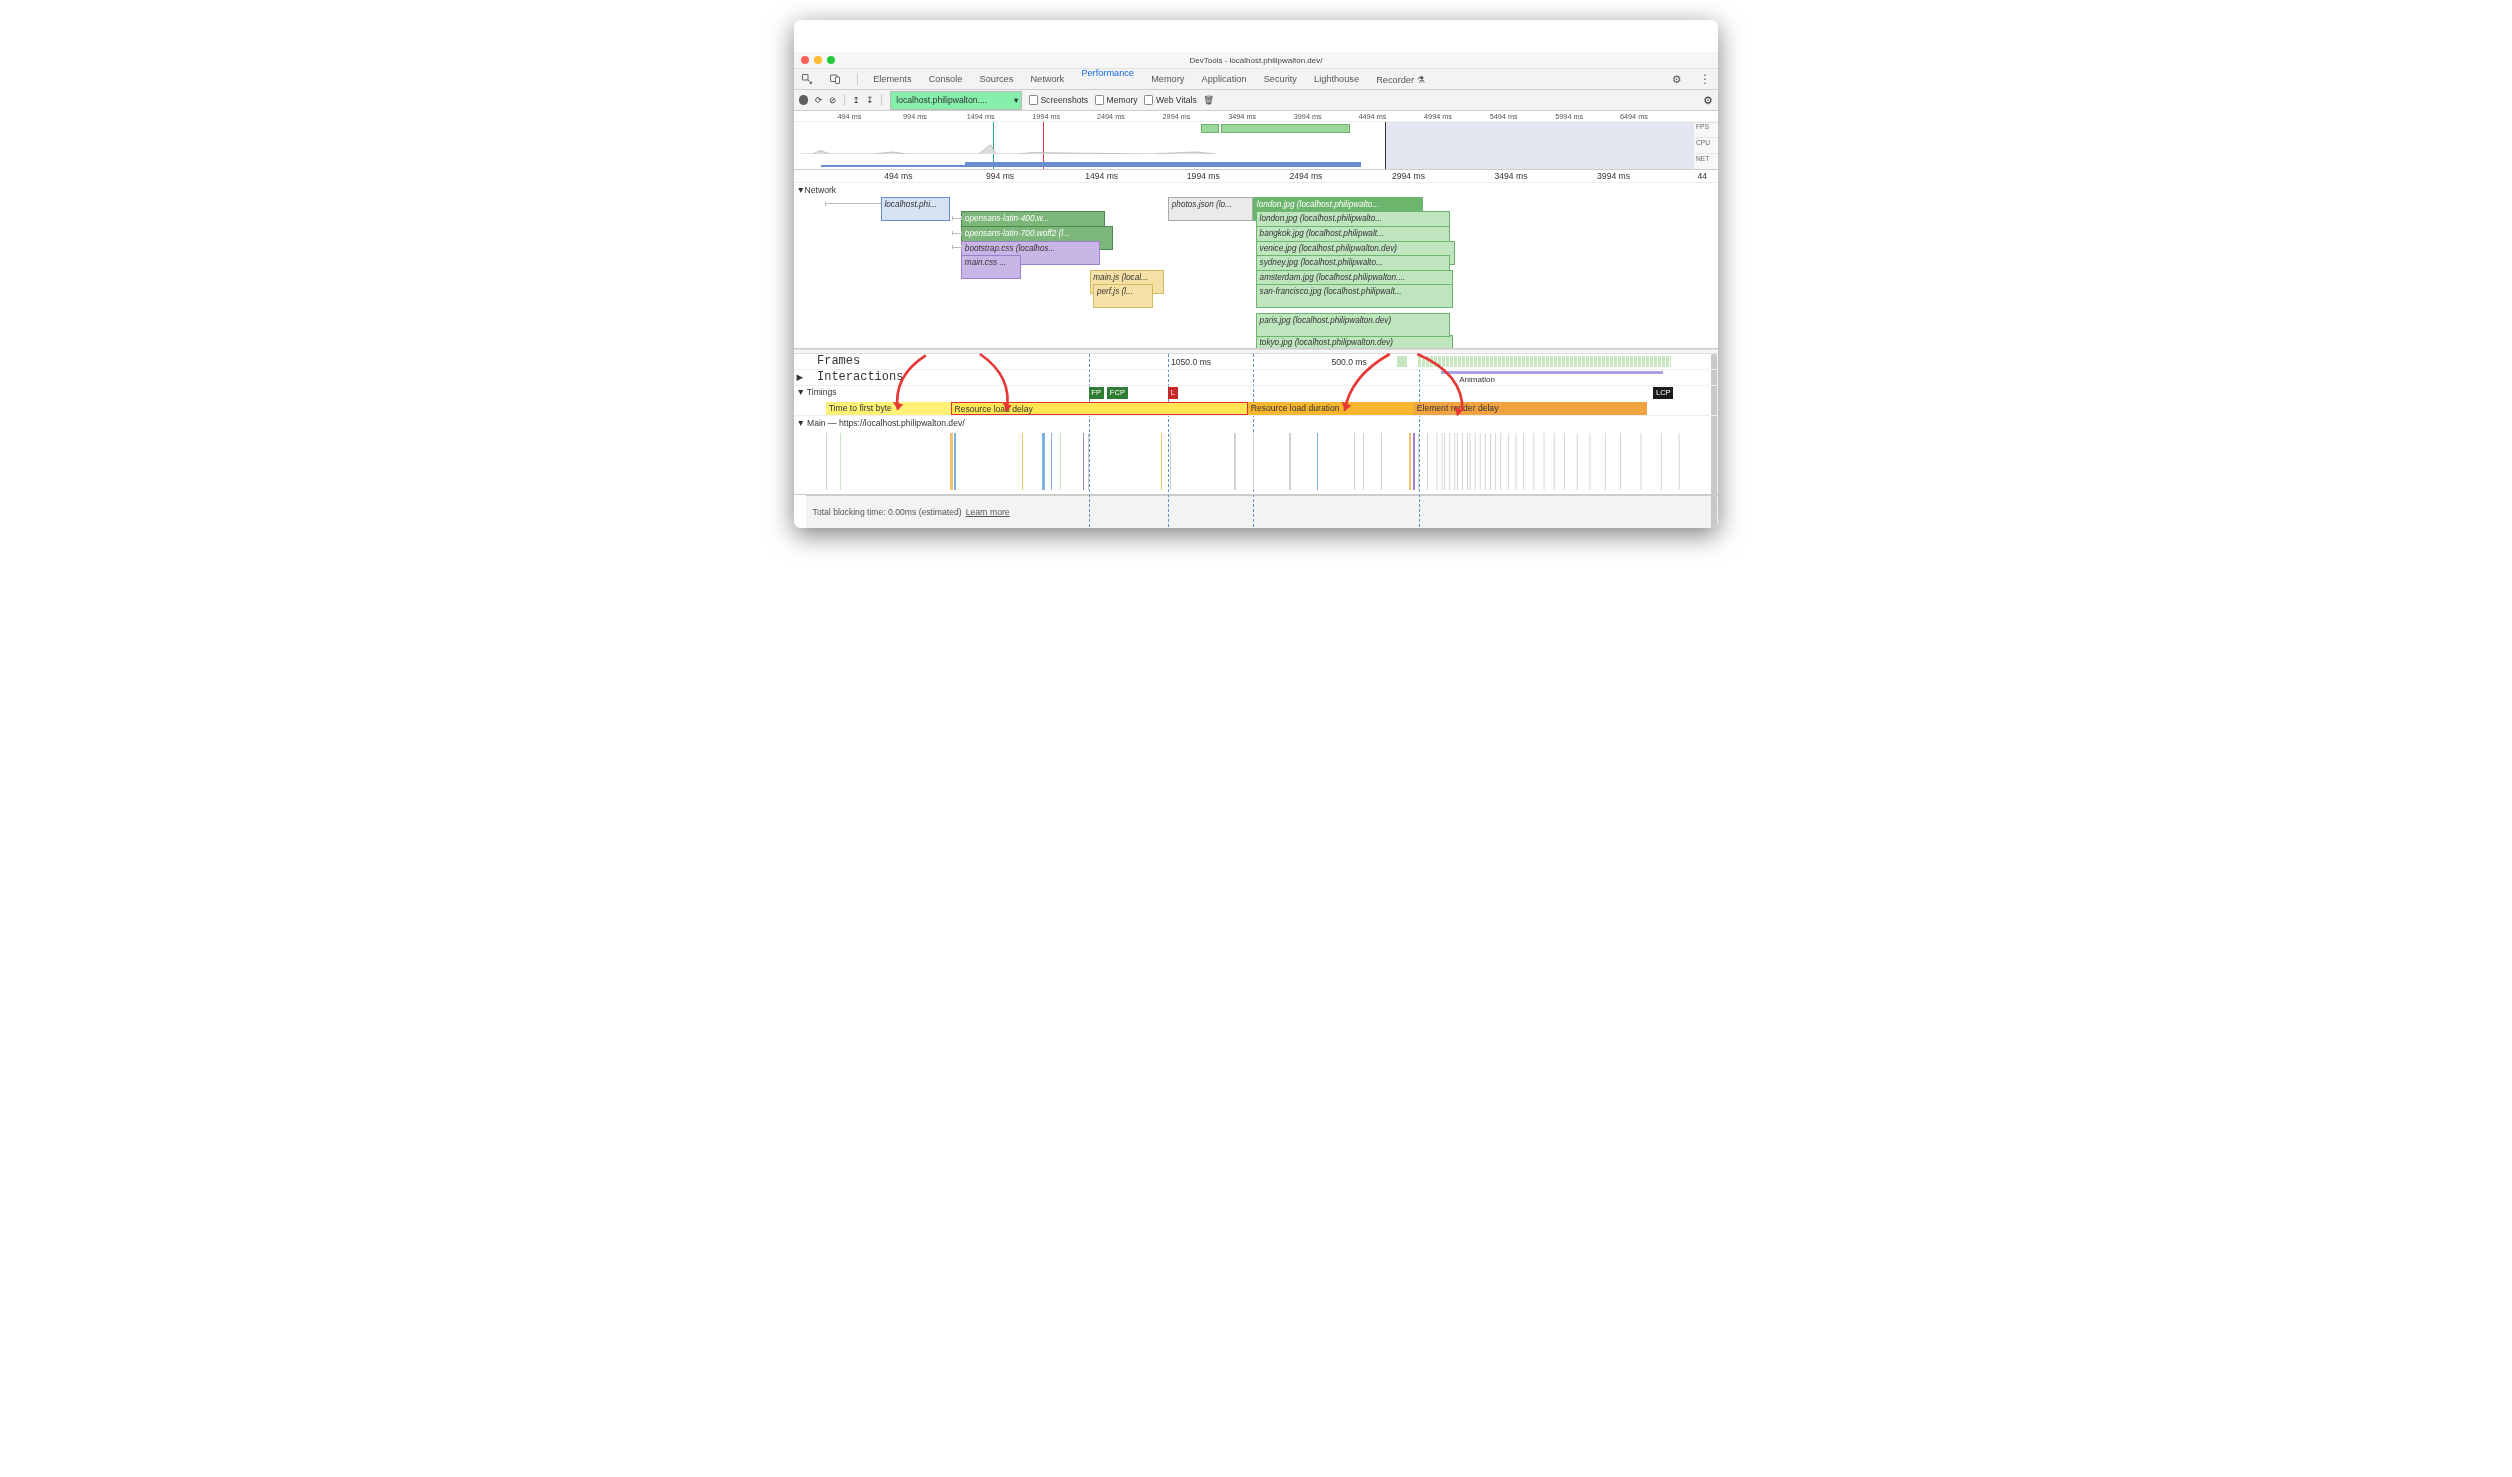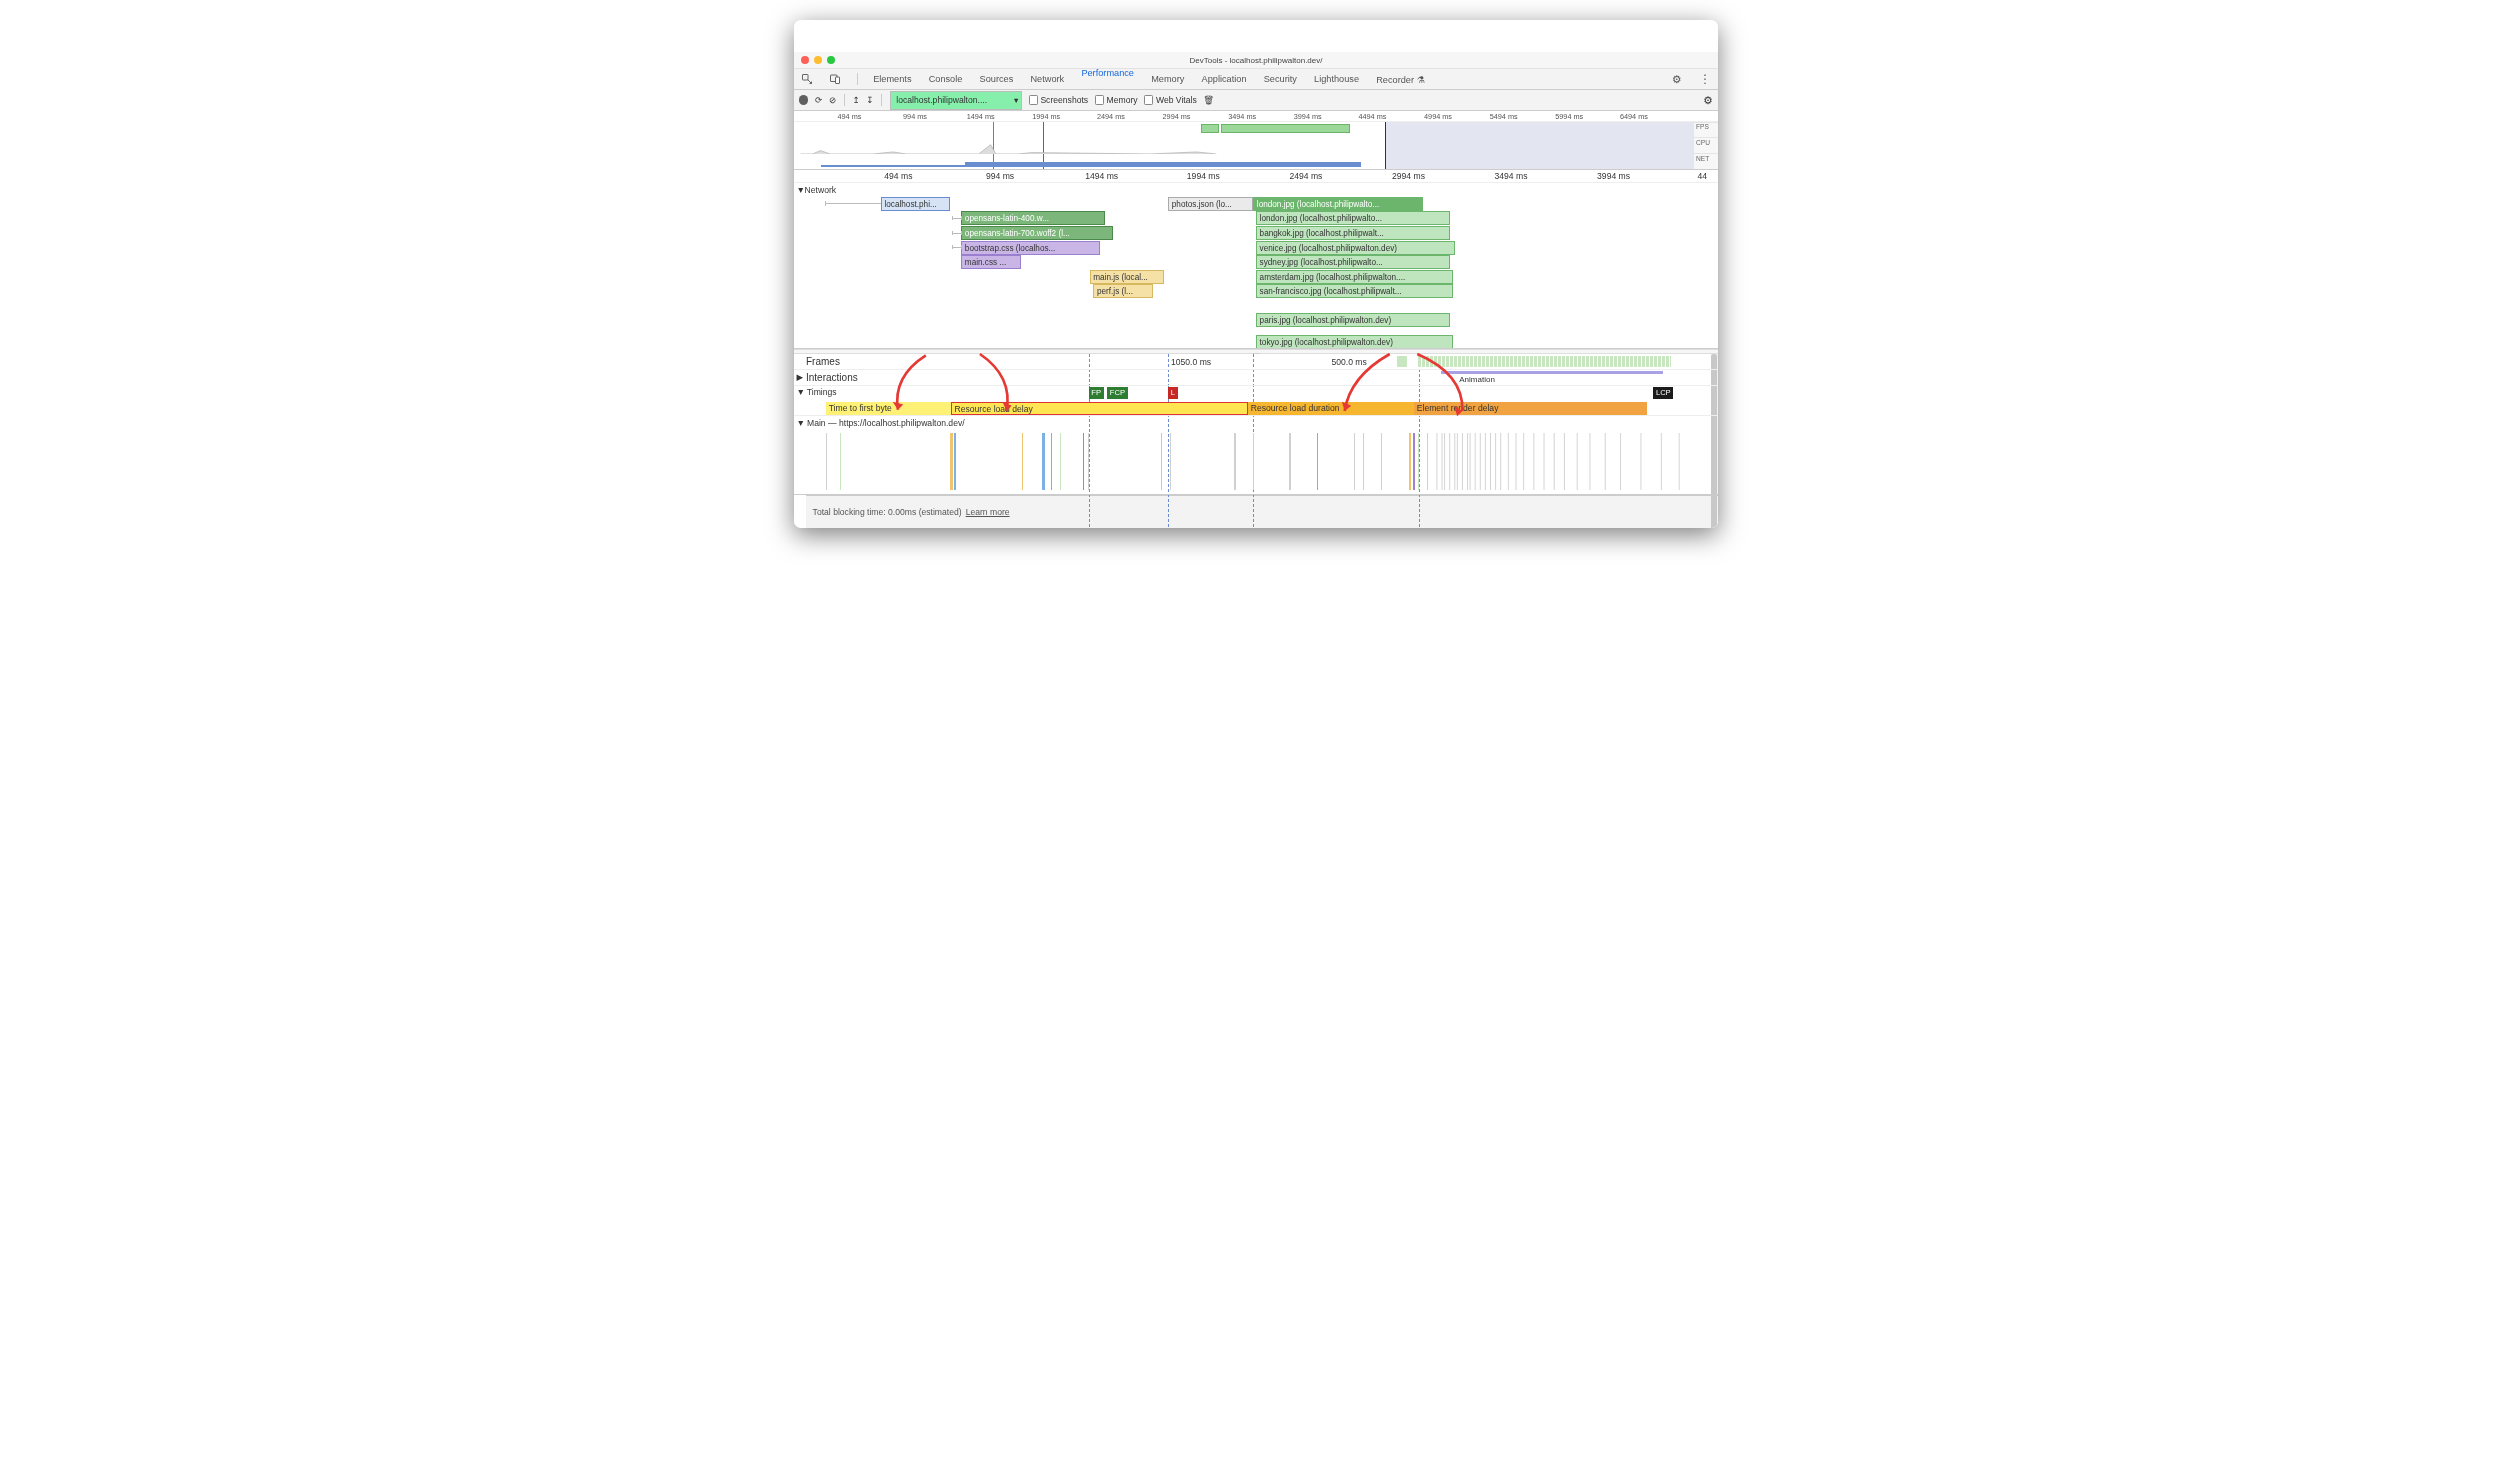--- a/index.html
+++ b/index.html
@@ -146,45 +146,46 @@
   }
   .disclose { width:8px; display:inline-block; }
   .network-panel {
     position:relative;
     height:152px;
     border-bottom:0.7px solid #ccc;
     overflow:hidden;
   }
   .nreq {
     position:absolute;
-    height:14px;
+    height:24px;
     line-height:13px;
     font-size:8.2px;
     padding:0 2.6px;
     white-space:nowrap;
     overflow:hidden;
     text-overflow:ellipsis;
     border:0.7px solid rgba(0,0,0,0.25);
+    font-style:italic;
   }
   .c-html { background:#d6e3f5; border-color:#6a8dd0; color:#333;}
   .c-font { background:#7cb67a; border-color:#4a8a4a; color:#fff;}
   .c-css  { background:#c9b6e6; border-color:#9a7fcf; color:#333;}
   .c-js   { background:#f5e1a6; border-color:#d6b85e; color:#333;}
   .c-xhr  { background:#eaeaea; border-color:#aaa; color:#333;}
   .c-img  { background:#bfe5bf; border-color:#6cb56c; color:#333;}
   .c-img.first { background:#6cb56c; color:#fff;}
   .whisker { position:absolute; height:0.7px; background:#bbb; }
   .whisker::before, .whisker::after{content:'';position:absolute;width:0.7px;height:4.6px;background:#bbb;top:-2px;}
   .whisker::before{left:0;} .whisker::after{right:0;}
   .divider-handle { height:5.3px; background:#f6f6f6; border-top:0.7px solid #ddd; border-bottom:0.7px solid #ddd; text-align:center; font-size:6.6px; color:#888;}
 
   
   .bottom { position:relative; background:#fff; }
   .lane { display:flex; align-items:center; border-bottom:0.7px solid #eee; height:16px; position:relative;}
-  .lane .lbl { width:73px; font-size:10px; color:#333; padding-left:12px;}
+  .lane .lbl { width:73px; font-size:12px; color:#333; padding-left:23px;font-family:Liberation Mono, monospace;}
   .lane .disclose-tri{ position:absolute; left:2.6px;}
   .frames-strip { position:absolute; left:73px; right:6.6px; top:2px; bottom:2px;}
   .frames-strip .fblk { position:absolute; top:0; bottom:0; background:#c8e6c0;}
   .frame-ms { position:absolute; font-size:8.6px; color:#333; top:1.3px;}
   .anim-bar { position:absolute; top:1.3px; height:2.6px; background:#a9a1e6;}
   .anim-lbl { position:absolute; top:5.3px; font-size:8px; color:#333;}
   .timings { height:30px; position:relative; border-bottom:0.7px solid #eee;}
   .timings .head { position:absolute; left:2.6px; top:1.3px; font-size:8.6px;}
   .badge { position:absolute; top:1.3px; height:12px; line-height:12px; font-size:7.6px; color:#fff; padding:0 2.6px; }
   .b-fp  { background:#2e7d32; }

